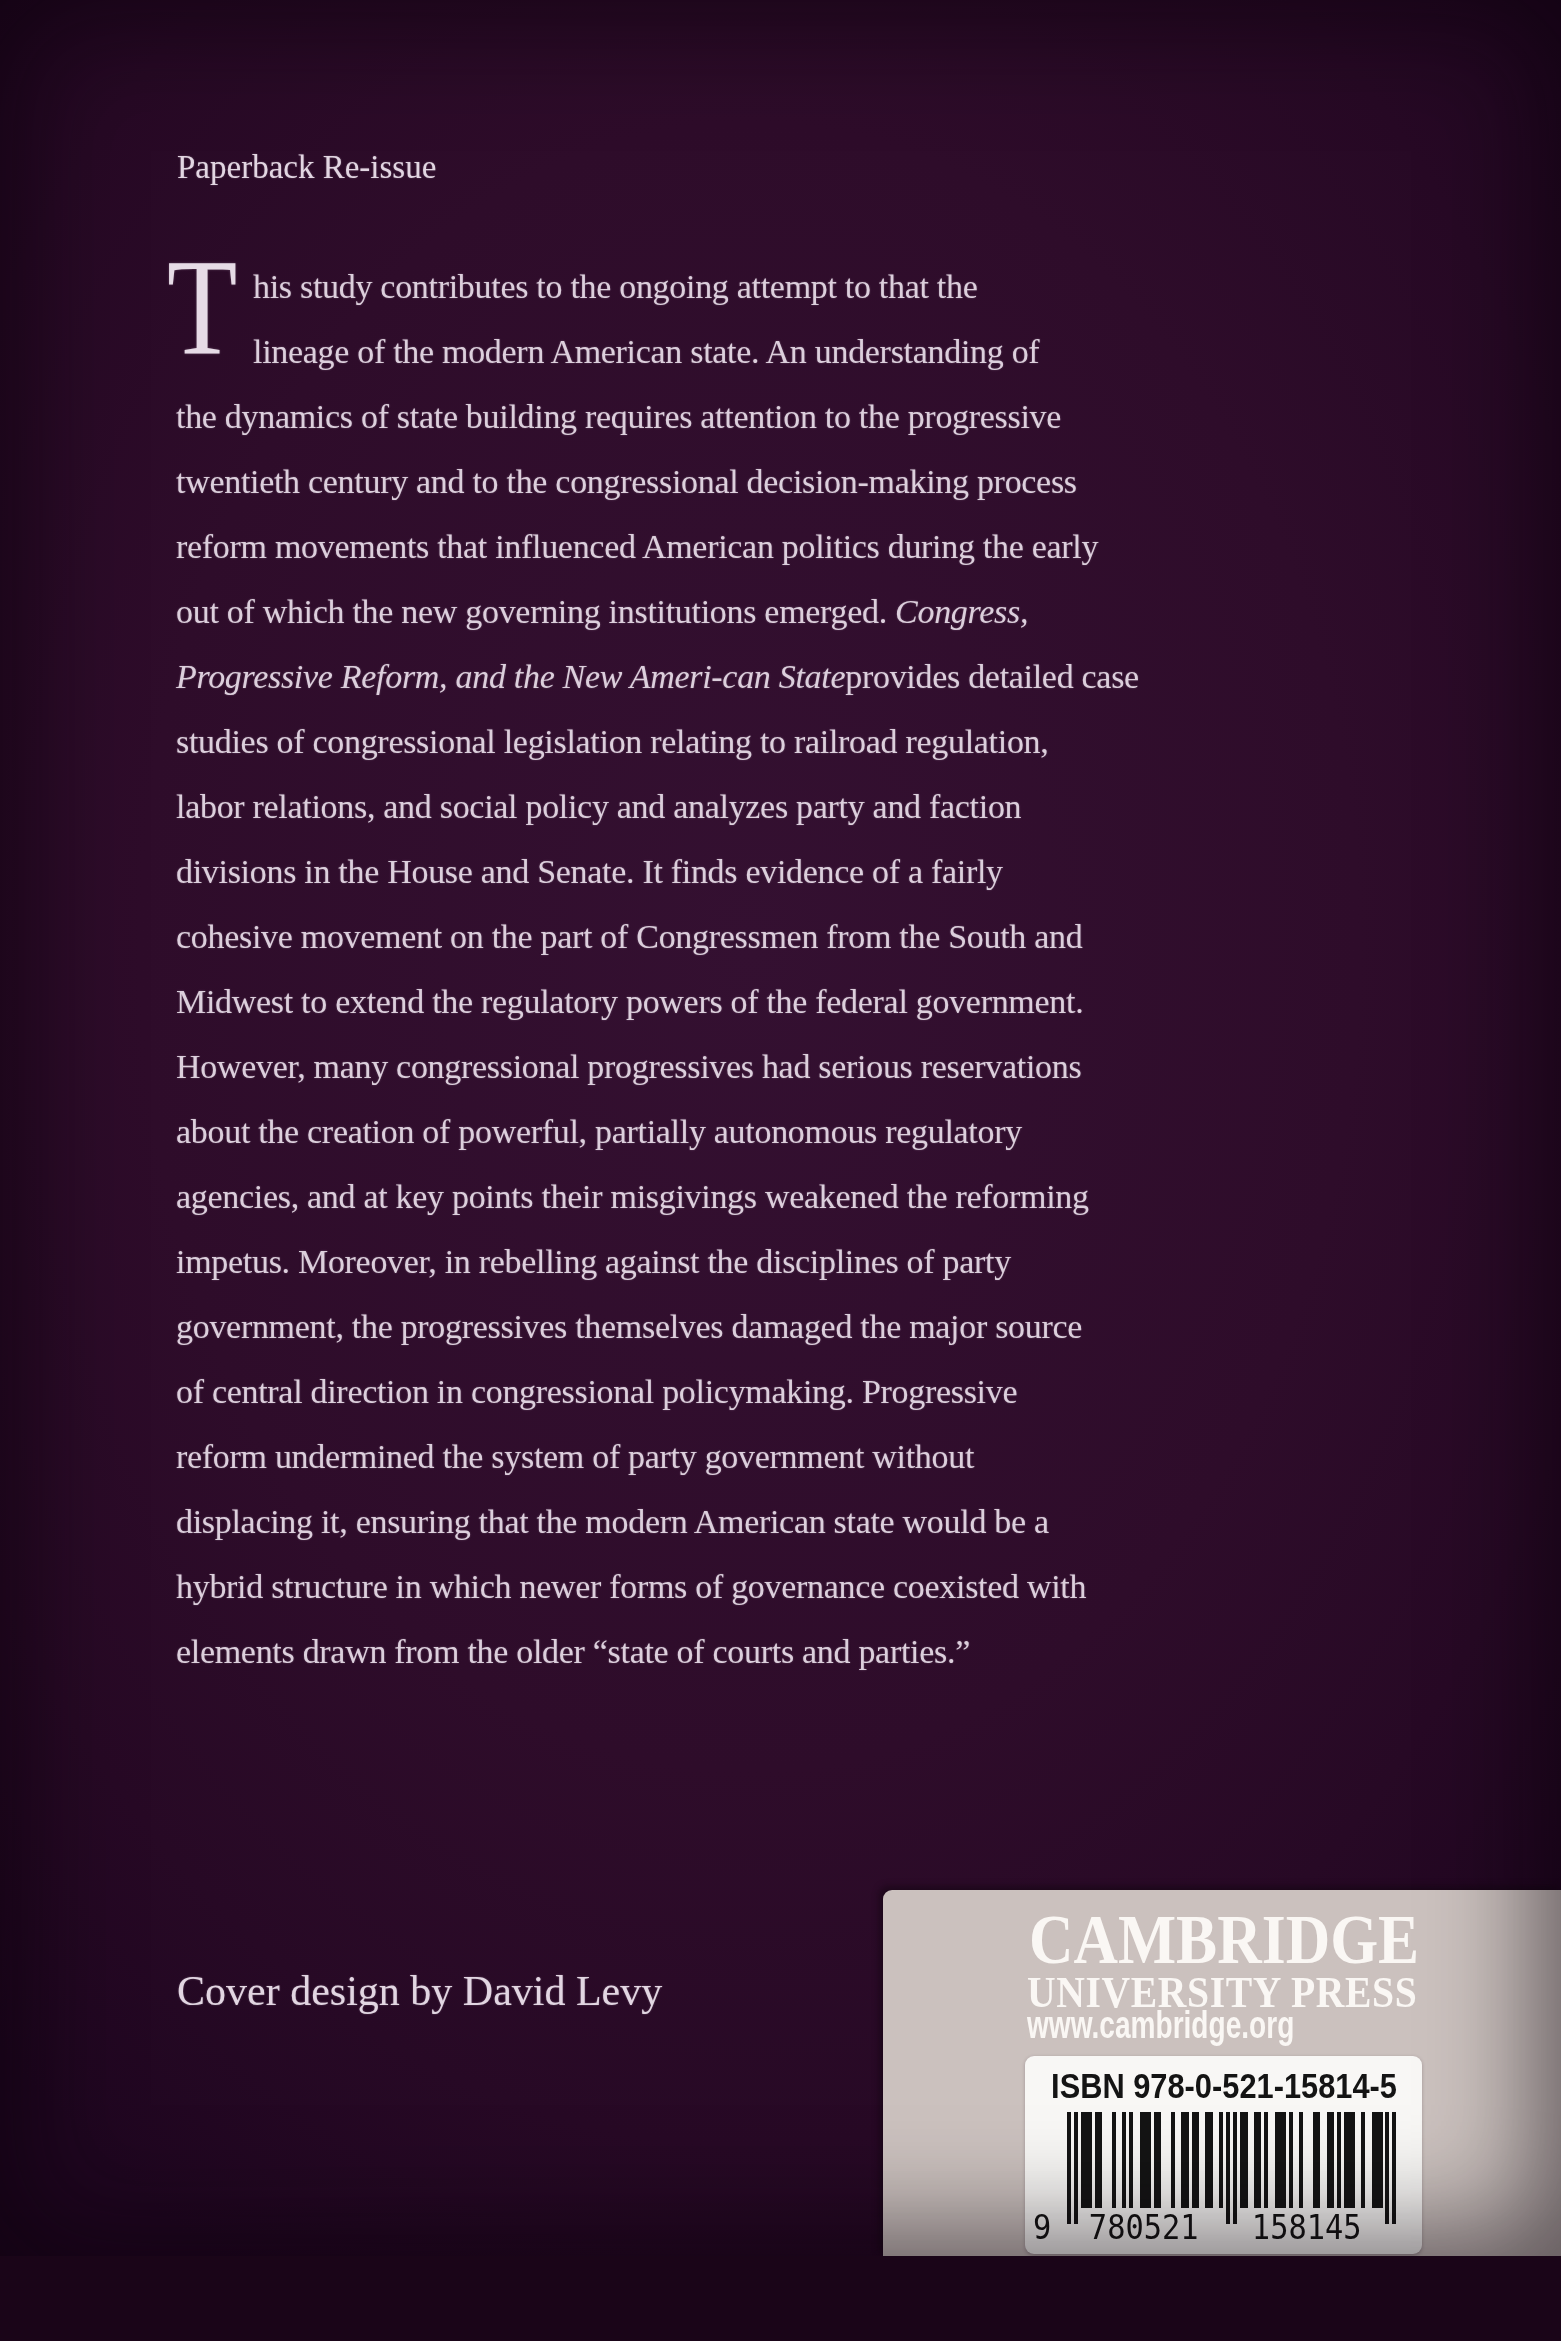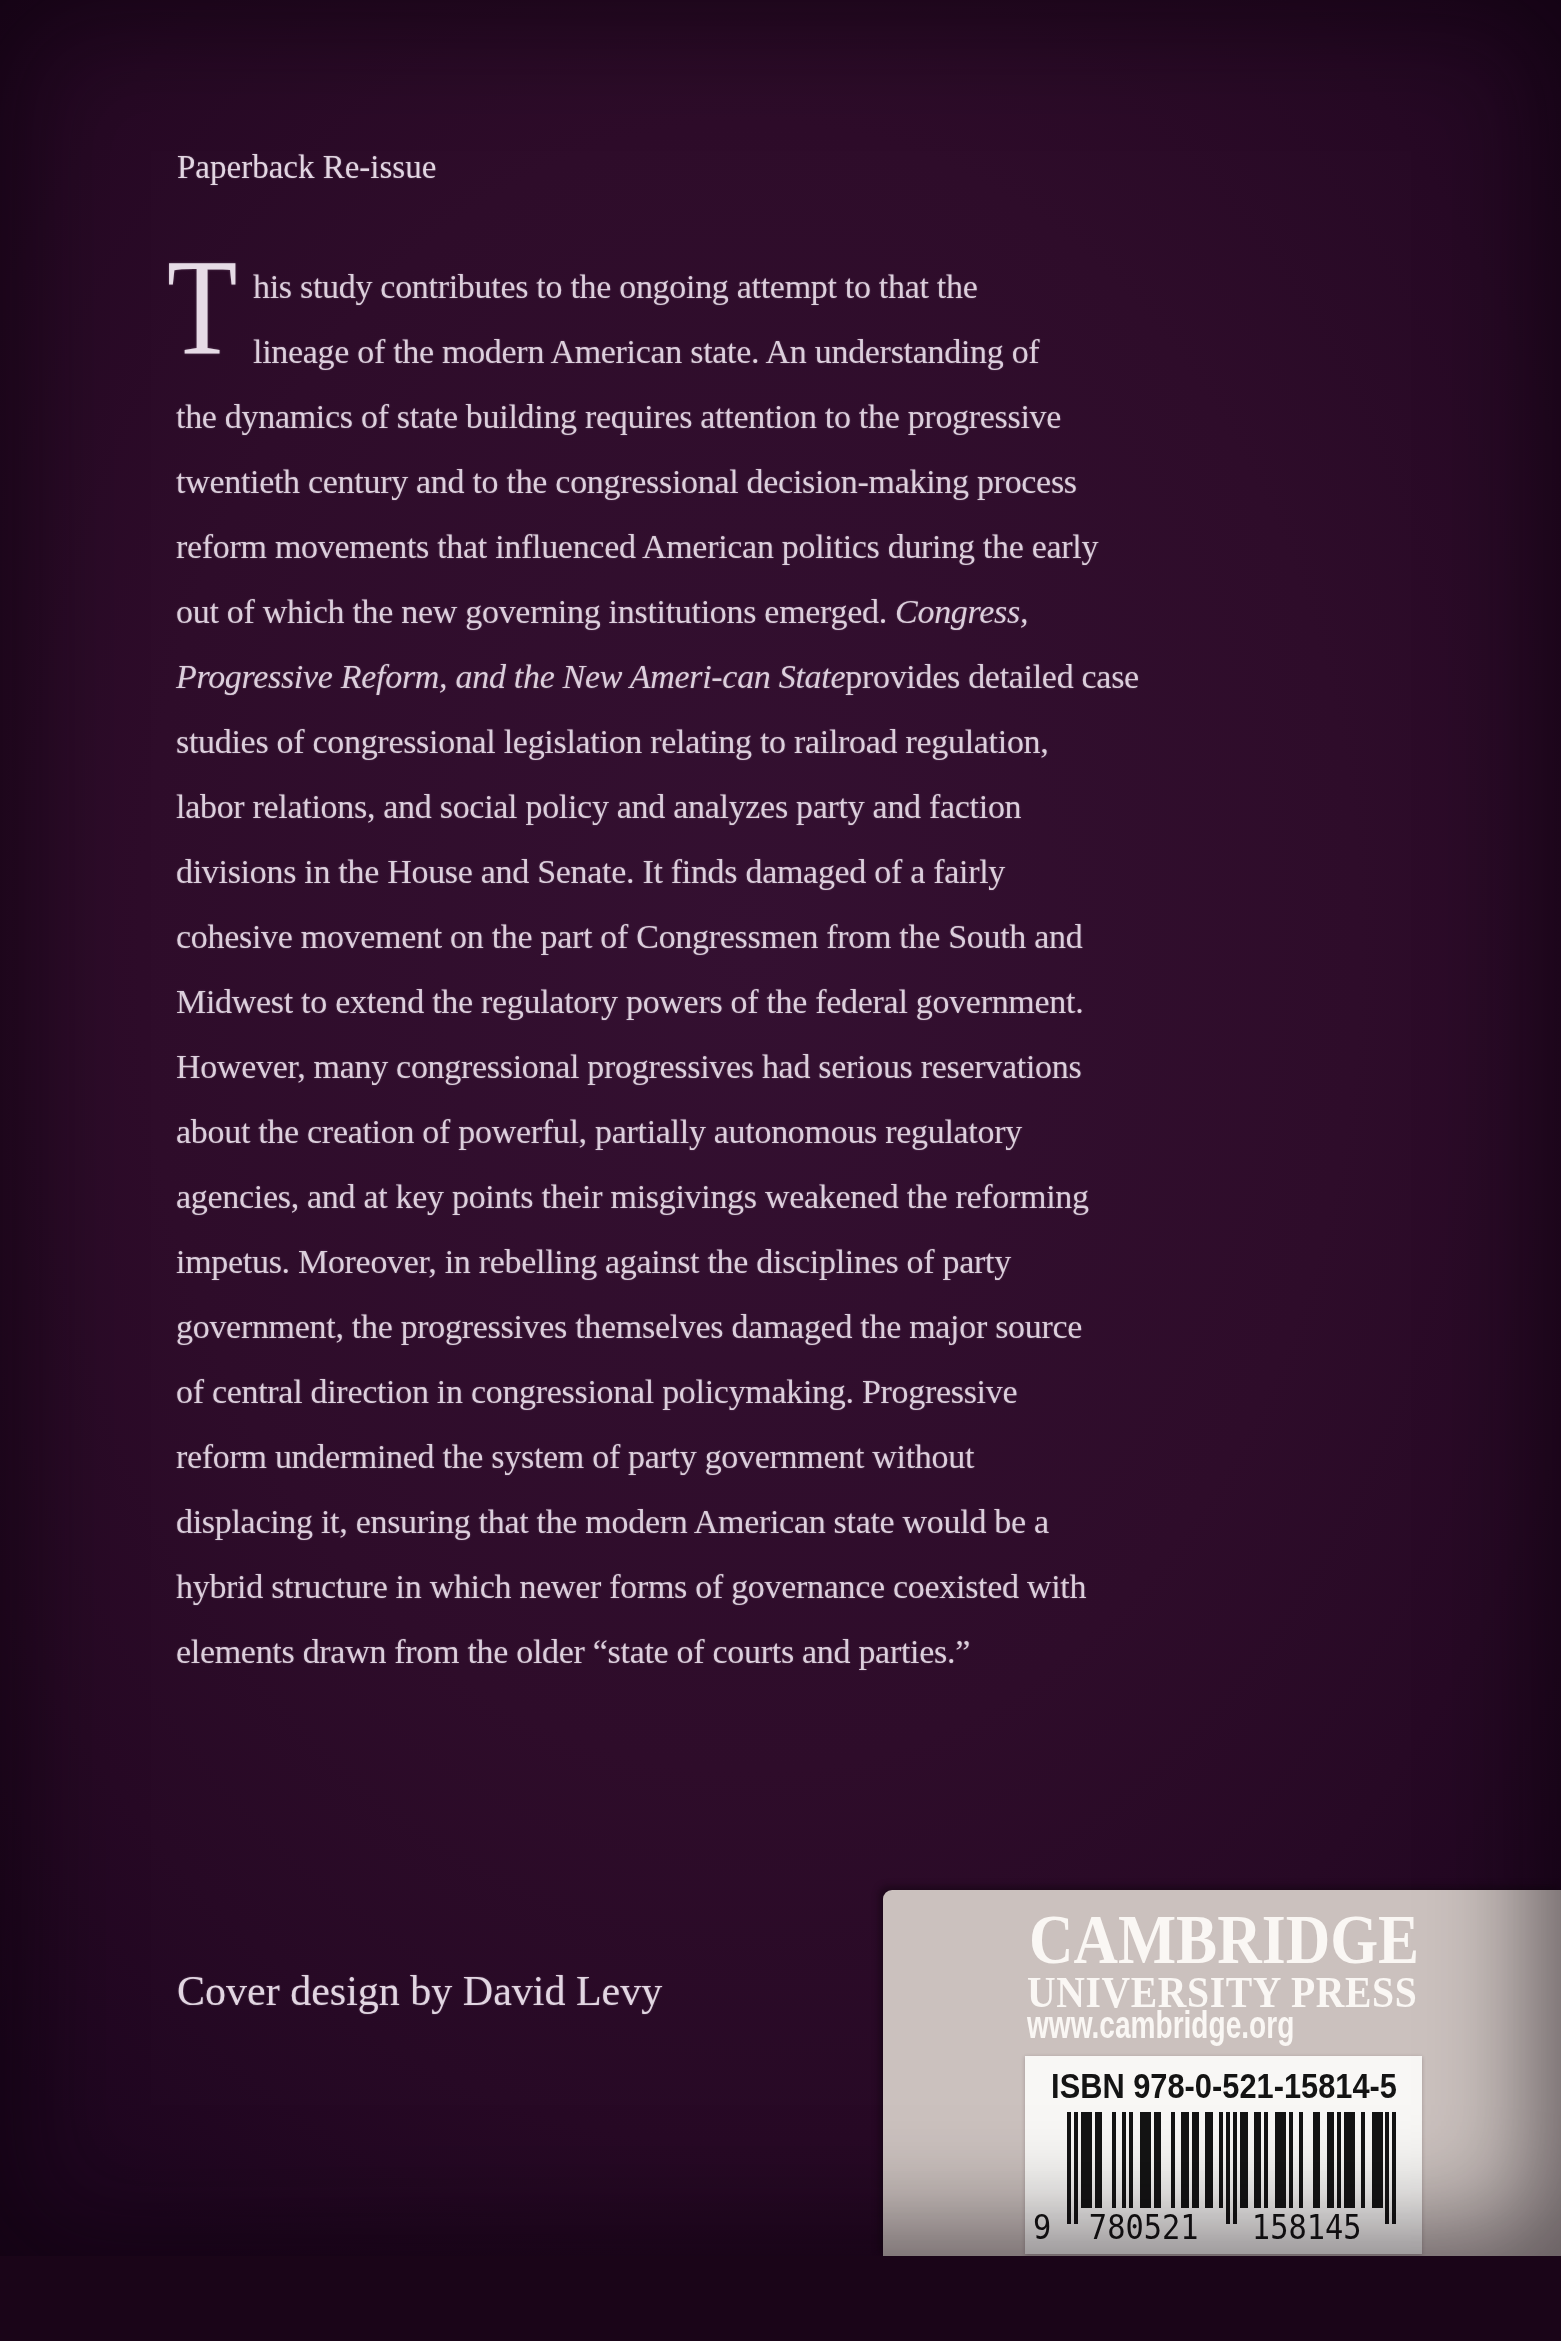--- a/index.html
+++ b/index.html
@@ -23,21 +23,21 @@
   .panel{position:absolute;left:883px;top:1890px;right:0;bottom:0;background:#cbc1be;
     border-top-left-radius:9px;box-shadow:-3.3px -3.3px 6.5px rgba(18,5,16,.55);}
   .cam{position:absolute;left:146px;top:14.3px;font-size:70px;line-height:72px;font-weight:bold;
     color:#faf7f4;transform:scaleX(.88);transform-origin:left top;white-space:nowrap;}
   .univ{position:absolute;left:144px;top:83px;font-size:44px;line-height:39px;font-weight:bold;
     letter-spacing:0.7px;color:#faf7f4;transform:scaleX(.90);transform-origin:left top;white-space:nowrap;}
   .www{position:absolute;left:144px;top:115px;font-family:"Liberation Sans",sans-serif;
     font-size:39px;line-height:39px;font-weight:bold;color:#faf7f4;
     transform:scaleX(.72);transform-origin:left top;white-space:nowrap;}
   .isbnbox{position:absolute;left:142px;top:166px;width:397px;height:198px;background:#f8f7f5;
-    box-shadow:0 1.3px 3.9px rgba(40,20,35,.25);}
+    box-shadow:0 1.3px 3.9px rgba(40,20,35,.25);border-radius:9px;}
   .isbntext{position:absolute;top:10.4px;left:50%;transform:translateX(-50%) scaleX(.88);
     font-family:"Liberation Sans",sans-serif;font-weight:bold;font-size:35px;line-height:39px;
     color:#141414;white-space:nowrap;}
   .barcode{position:absolute;left:42px;top:56px;width:329px;height:114px;}
   .bars{position:absolute;inset:0;}
   .bar{position:absolute;top:0;width:3.5px;height:96px;background:#141414;}
   .bar.guard{height:112px;}
   .bcd{position:absolute;font-family:"DejaVu Sans Mono",monospace;font-size:33px;line-height:33px;
     color:#141414;transform:scaleX(.92);transform-origin:left top;}
   .bcd1{left:-34px;top:99px;}
@@ -55,21 +55,21 @@
   <div class="blurb">
       <div class="line indent"><span>his study contributes to the ongoing attempt to that the</span></div>
       <div class="line indent"><span>lineage of the modern American state. An understanding of</span></div>
       <div class="line"><span>the dynamics of state building requires attention to the progressive</span></div>
       <div class="line"><span>twentieth century and to the congressional decision-making process</span></div>
       <div class="line"><span>reform movements that influenced American politics during the early</span></div>
       <div class="line"><span>out of which the new governing institutions emerged. </span><span class="it">Congress,</span></div>
       <div class="line"><span class="it">Progressive Reform, and the New Ameri-can State</span><span>provides detailed case</span></div>
       <div class="line"><span>studies of congressional legislation relating to railroad regulation,</span></div>
       <div class="line"><span>labor relations, and social policy and analyzes party and faction</span></div>
-      <div class="line"><span>divisions in the House and Senate. It finds damaged of a fairly</span></div>
+      <div class="line"><span>divisions in the House and Senate. It finds evidence of a fairly</span></div>
       <div class="line"><span>cohesive movement on the part of Congressmen from the South and</span></div>
       <div class="line"><span>Midwest to extend the regulatory powers of the federal government.</span></div>
       <div class="line"><span>However, many congressional progressives had serious reservations</span></div>
       <div class="line"><span>about the creation of powerful, partially autonomous regulatory</span></div>
       <div class="line"><span>agencies, and at key points their misgivings weakened the reforming</span></div>
       <div class="line"><span>impetus. Moreover, in rebelling against the disciplines of party</span></div>
       <div class="line"><span>government, the progressives themselves damaged the major source</span></div>
       <div class="line"><span>of central direction in congressional policymaking. Progressive</span></div>
       <div class="line"><span>reform undermined the system of party government without</span></div>
       <div class="line"><span>displacing it, ensuring that the modern American state would be a</span></div>

